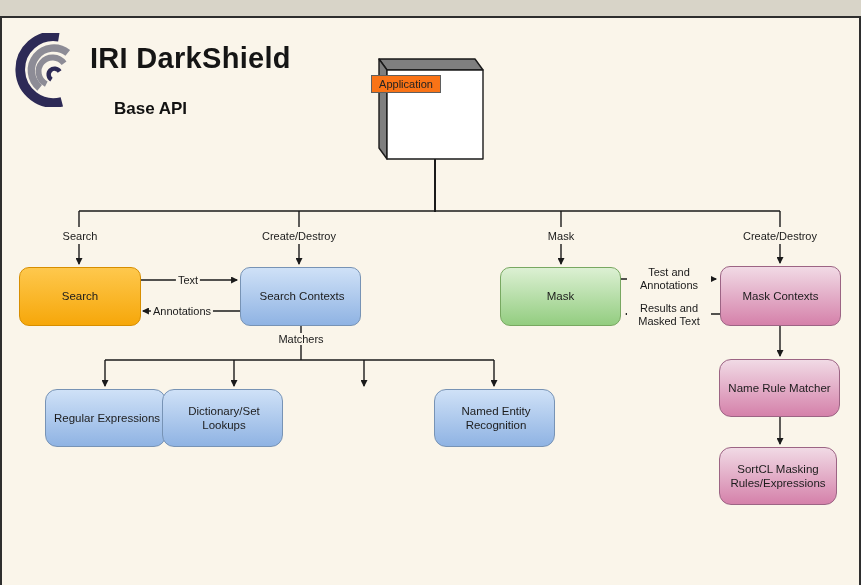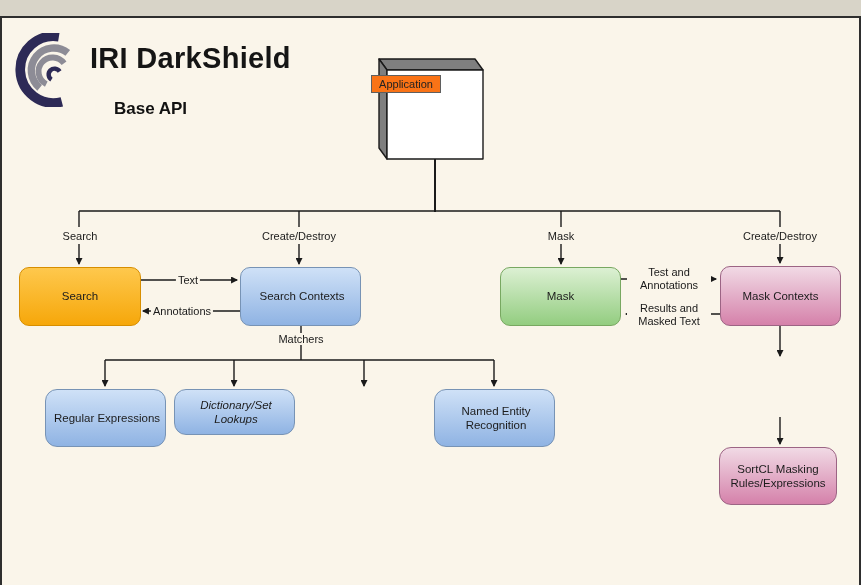--- a/index.html
+++ b/index.html
@@ -110,18 +110,19 @@
   <div class="elabel two" style="left:667px; top:261px;">Test and Annotations</div>
   <div class="elabel two" style="left:667px; top:297px;">Results and Masked Text</div>
   <div class="elabel" style="left:299px; top:321px;">Matchers</div>
 
   <div class="node orange" style="left:17px;  top:249px; width:122px; height:59px;">Search</div>
   <div class="node blue" style="left:238px; top:249px; width:121px; height:59px;">Search Contexts</div>
   <div class="node green" style="left:498px; top:249px; width:121px; height:59px;">Mask</div>
   <div class="node pink" style="left:718px; top:248px; width:121px; height:60px;">Mask Contexts</div>
 
   <div class="node blue r12" style="left:43px;  top:371px; width:121px; height:58px;">Regular Expressions</div>
-  <div class="node blue r12" style="left:172px; top:371px; width:121px; height:46px;font-style:italic;">Dictionary/Set Lookups</div>
+  <div class="node blue r12" style="left:160px; top:371px; width:121px; height:58px;">Dictionary/Set Lookups</div>
   <div class="node blue r12" style="left:432px; top:371px; width:121px; height:58px;">Named Entity Recognition</div>
 
+  <div class="node pink r12" style="left:717px; top:341px; width:121px; height:58px;">Name Rule Matcher</div>
   <div class="node pink r12" style="left:717px; top:429px; width:118px; height:58px;">SortCL Masking Rules/Expressions</div>
 
 </div>
 
 </body></html>

